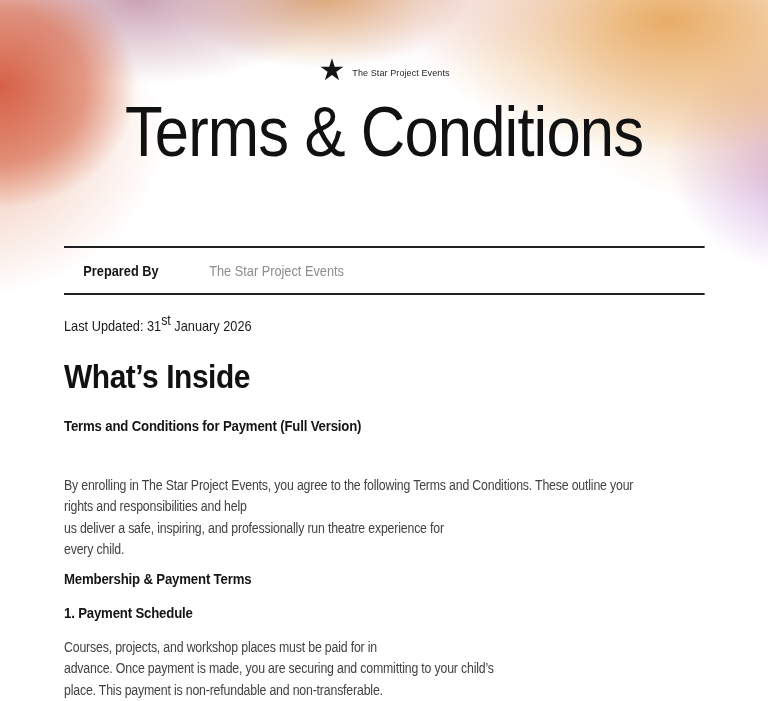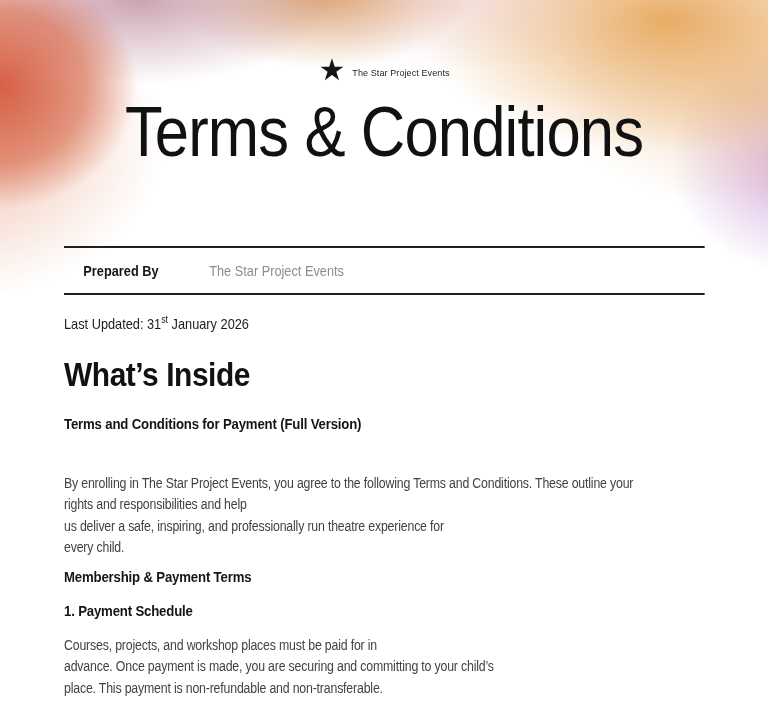--- a/index.html
+++ b/index.html
@@ -60,21 +60,21 @@
   .meta-row {
     display: flex; align-items: center;
     height: 49px;
     border-top: 2px solid #1f1f1f;
     border-bottom: 2px solid #1f1f1f;
   }
   .meta-label { font-weight: 700; font-size: 14.5px; padding-left: 22px; flex: 0 0 165px; color: #151515; }
   .meta-value { font-size: 14.5px; color: #8d8d8d; }
 
   .last-updated { margin: 15px 0 0; font-size: 14.5px; line-height: 20px; color: #1c1c1c; }
-  .last-updated sup { font-size: 10px; }
+  .last-updated sup { font-size: 14px; }
 
   .inside-heading { margin: 20px 0 0; font-size: 34px; line-height: 40px; font-weight: 700; letter-spacing: -0.5px; color: #111111; }
 
   .subheading { font-size: 15px; line-height: 18px; font-weight: 700; letter-spacing: -0.2px; color: #151515; }
   .h-full      { margin-top: 21px; }
   .h-membership{ margin-top: 9px; }
   .h-schedule  { margin-top: 16px; }
 
   .body {
     font-size: 14px;

